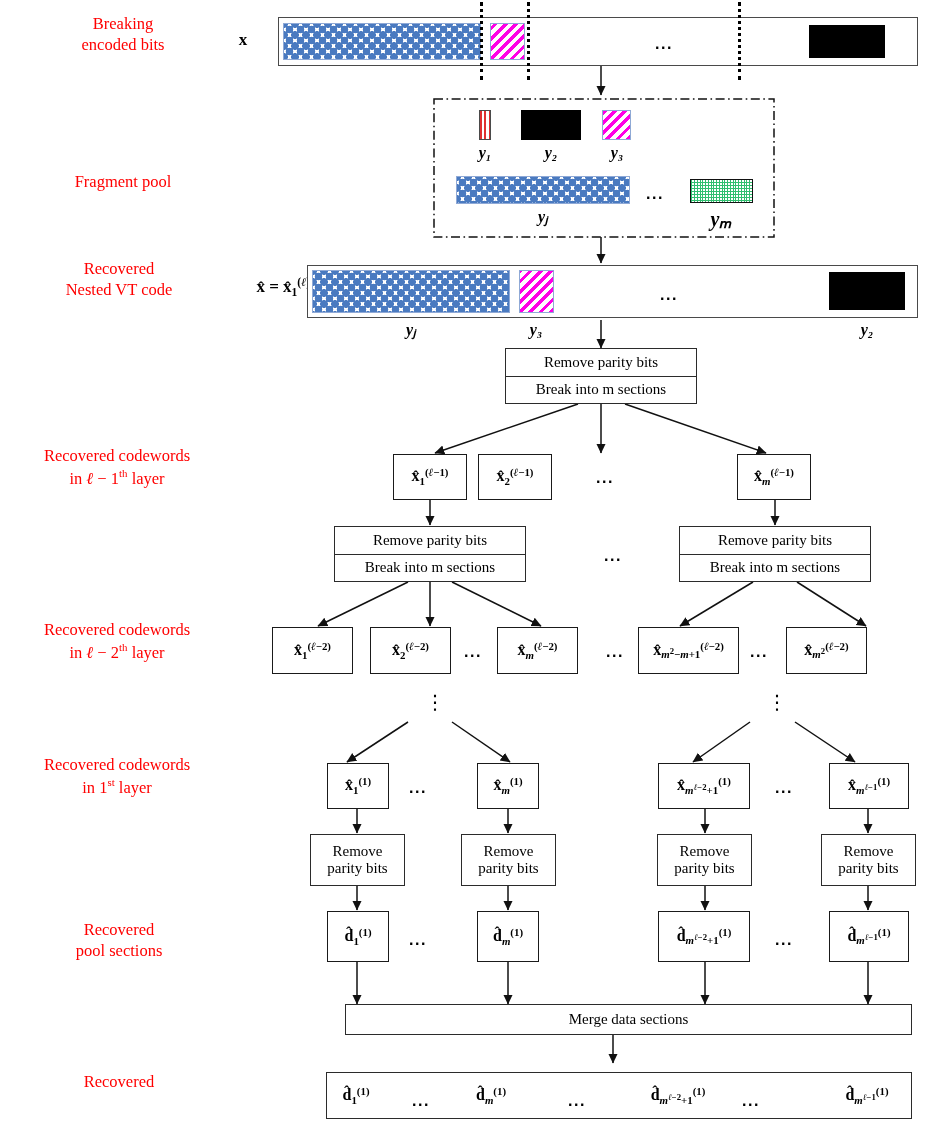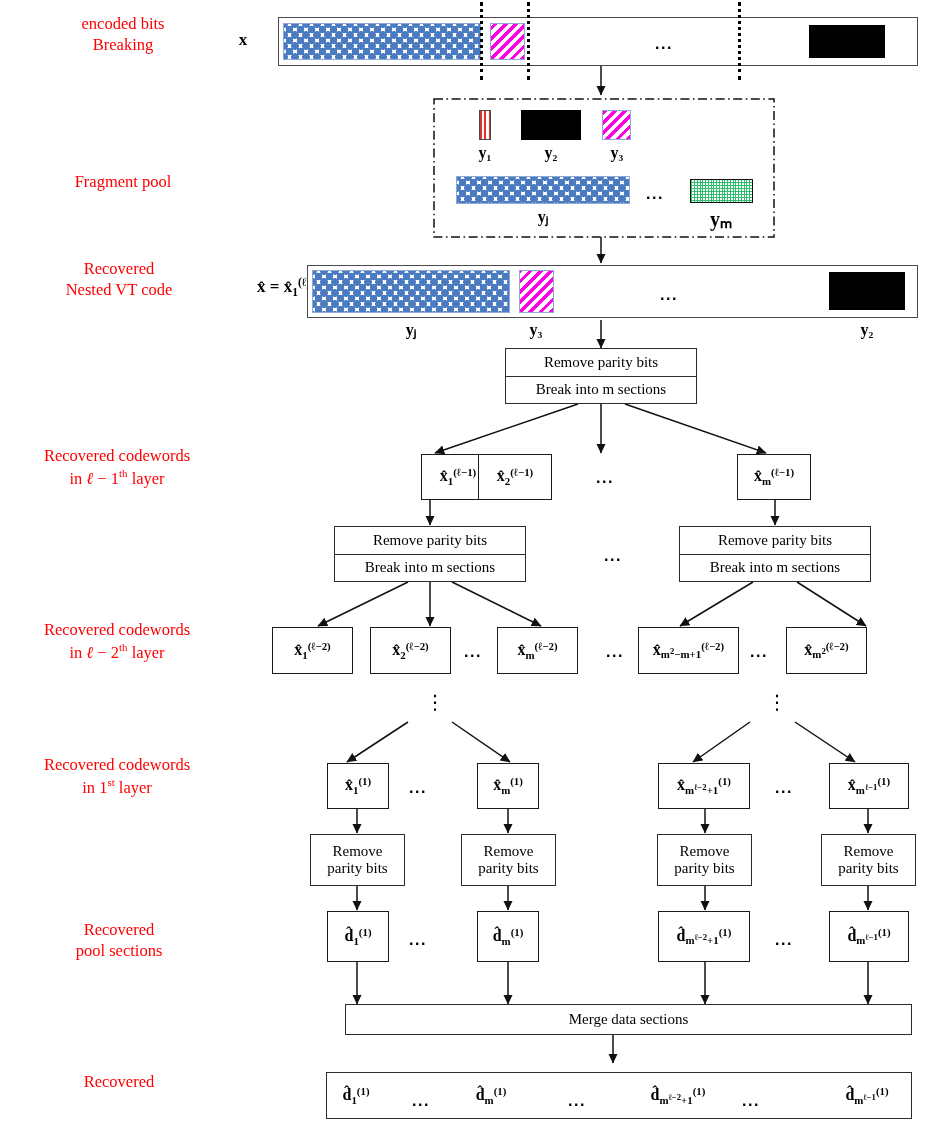--- a/index.html
+++ b/index.html
@@ -37,21 +37,21 @@
   
   .math {
     position: absolute;
     font-family: "Liberation Serif", serif;
     font-size: 16px;
     white-space: nowrap;
     text-align: center;
     line-height: 1;
   }
   .mb { font-weight: bold; }
-  .mi { }
+  .mi { font-style: italic; }
   .sub { font-size: 0.68em; vertical-align: -0.33em; }
   .sup { font-size: 0.68em; vertical-align: 0.48em; }
   .sub .ssup { font-size: 0.8em; vertical-align: 0.42em; }
   .boxtext {
     position: absolute;
     box-sizing: border-box;
     border: 1.4px solid #2b2b2b;
     background: #ffffff;
     display: flex;
     align-items: center;
@@ -225,22 +225,22 @@
       <line x1="357" y1="962" x2="357" y2="1004"></line>
       <line x1="508" y1="962" x2="508" y2="1004"></line>
       <line x1="705" y1="962" x2="705" y2="1004"></line>
       <line x1="868" y1="962" x2="868" y2="1004"></line>
 
       <line x1="613" y1="1035" x2="613" y2="1063"></line>
     </g>
   </svg>
 
   <div class="rowlabel" style="left:18px; top:14px; width:210px;">
+    <div>Breaking</div>
     <div>encoded bits</div>
-    <div>Breaking</div>
   </div>
 
   <div class="math mb" style="left:232px; top:31px; width:22px; font-size:17px;">x</div>
 
   <div class="strip" style="left:278px; top:17px; width:640px; height:49px;"></div>
 
   <div class="frag pat-blue" style="left:283px; top:23px; width:198px; height:37px;"></div>
   <div class="frag pat-magenta" style="left:490px; top:23px; width:35px; height:37px;"></div>
   <div class="frag pat-black" style="left:809px; top:25px; width:76px; height:33px;"></div>
 
@@ -300,21 +300,21 @@
   <div class="proc" style="left:505px; top:348px; width:192px; height:56px;">
     <div>Remove parity bits</div>
     <div>Break into m sections</div>
   </div>
 
   <div class="rowlabel" style="left:6px; top:446px; width:222px;">
     <div>Recovered codewords</div>
     <div>in <i>ℓ</i> − 1<sup class="th">th</sup> layer</div>
   </div>
 
-  <div class="cwbox" style="left:393px; top:454px; width:74px; height:46px;margin-left:28px;">
+  <div class="cwbox" style="left:393px; top:454px; width:74px; height:46px;">
     <span class="math mb" style="position:static;">x̂<span class="sub">1</span><span class="sup">(<span class="mi">ℓ</span>−1)</span></span>
   </div>
   <div class="cwbox" style="left:478px; top:454px; width:74px; height:46px;">
     <span class="math mb" style="position:static;">x̂<span class="sub">2</span><span class="sup">(<span class="mi">ℓ</span>−1)</span></span>
   </div>
   <div class="ellip" style="left:596px; top:470px;">...</div>
   <div class="cwbox" style="left:737px; top:454px; width:74px; height:46px;">
     <span class="math mb" style="position:static;">x̂<span class="sub mi">m</span><span class="sup">(<span class="mi">ℓ</span>−1)</span></span>
   </div>
 

